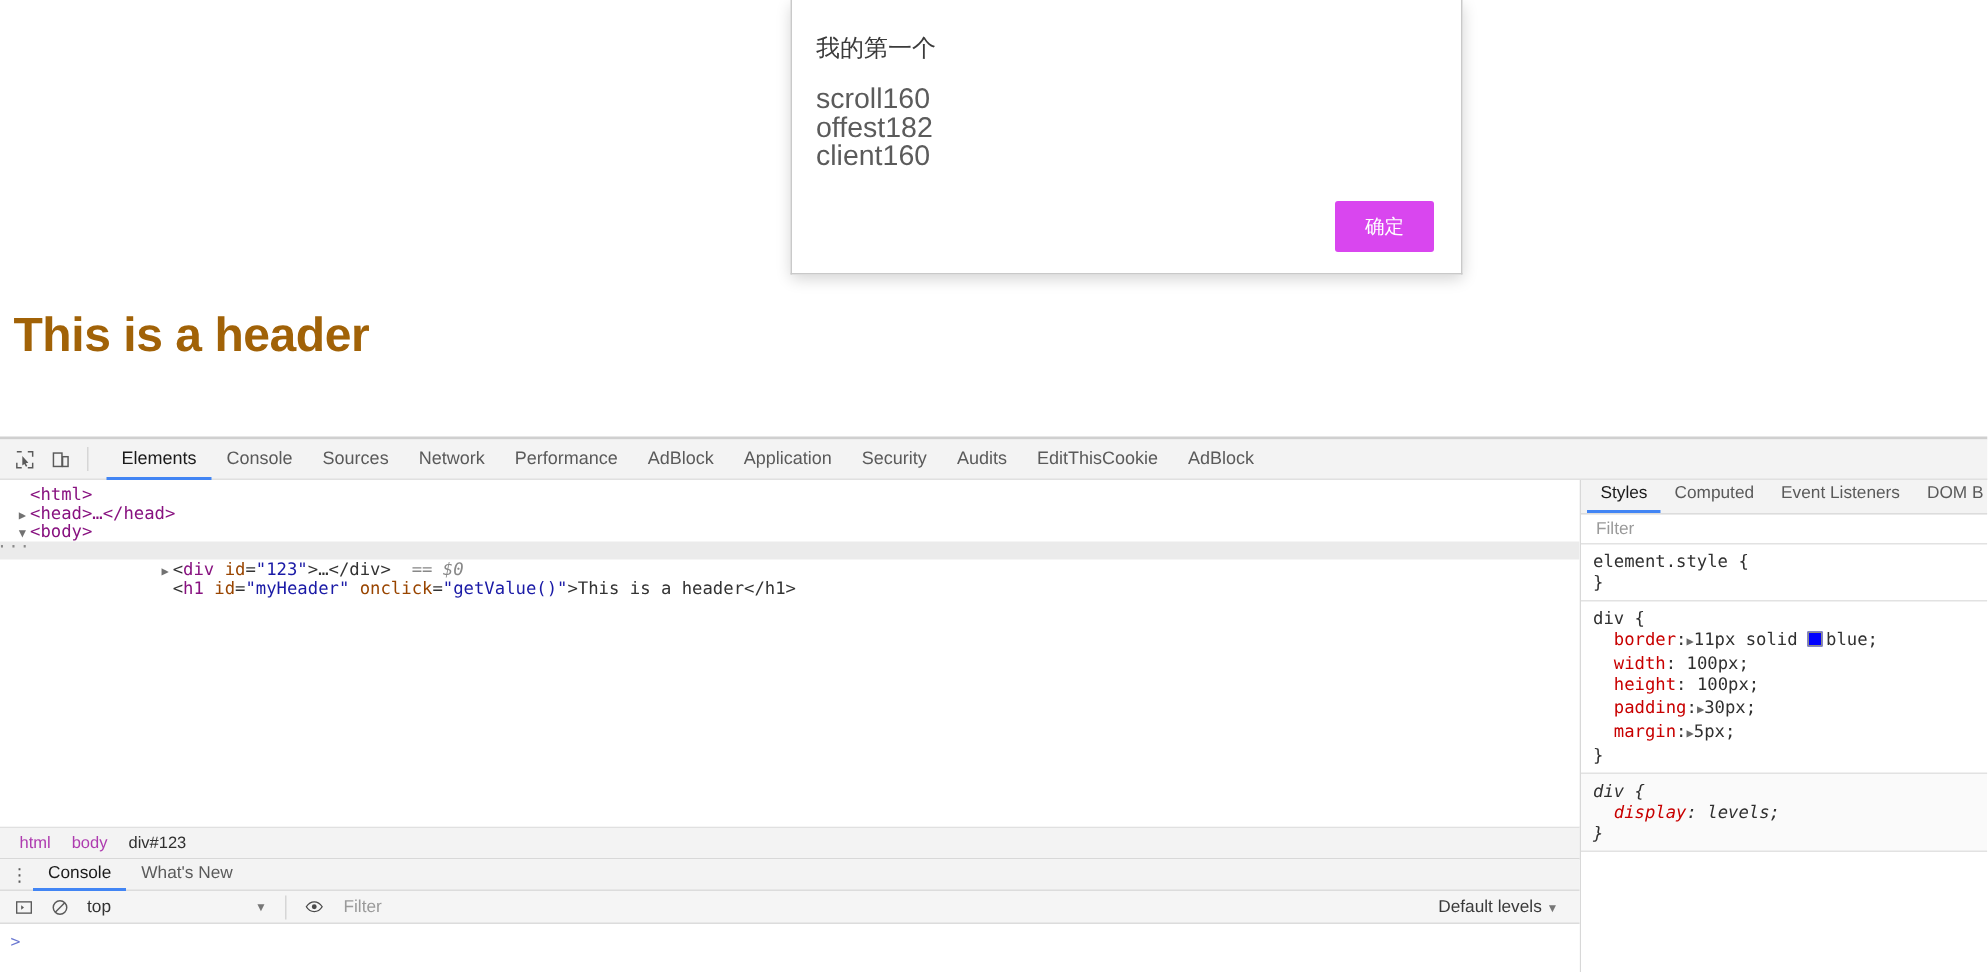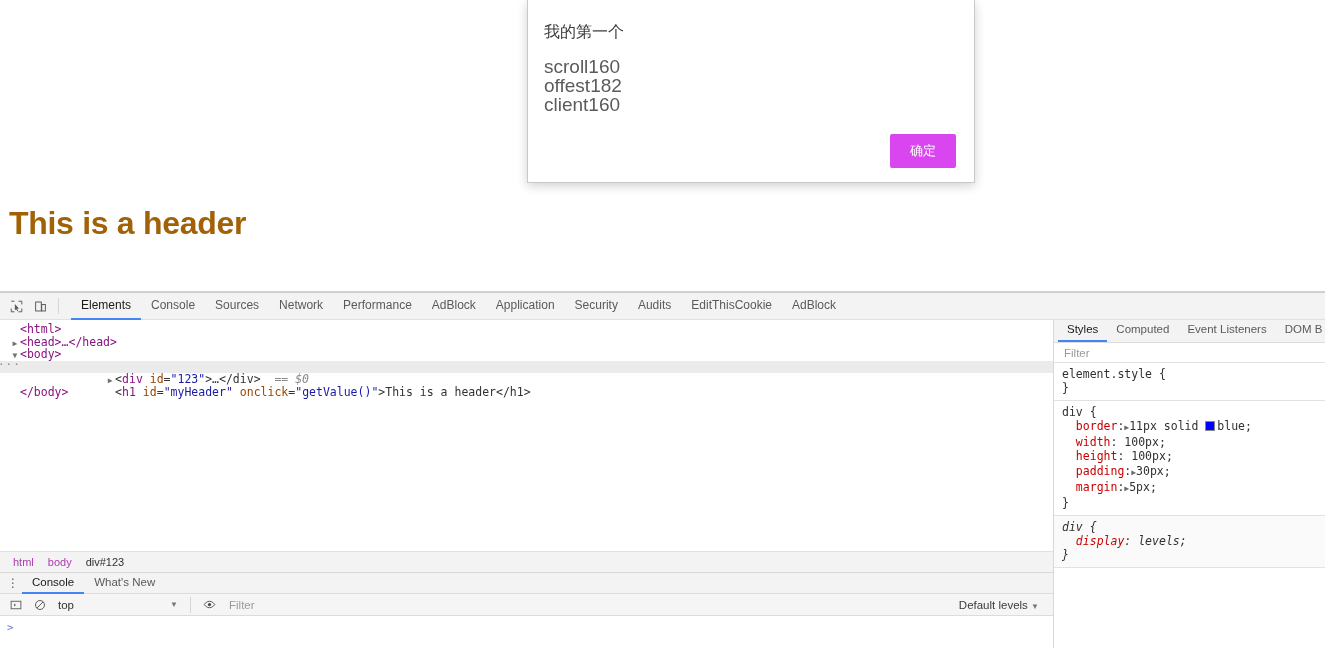--- a/index.html
+++ b/index.html
@@ -239,21 +239,20 @@
         <div class="dom-tree">
           <div class="dom-row"><span class="tw">&nbsp;</span><span class="tag">&lt;html&gt;</span></div>
           <div class="dom-row"><span class="tw">▶</span><span class="tag">&lt;head&gt;…&lt;/head&gt;</span></div>
           <div class="dom-row"><span class="tw">▼</span><span class="tag">&lt;body&gt;</span></div>
           <div class="dom-row selected" style="padding-left:22px;">
             <span class="ellip">···</span><span class="tw">▶</span><span class="punct">&lt;</span><span class="tag">div</span><span> </span><span class="attr">id</span><span class="punct">=</span><span class="val">"123"</span><span class="punct">&gt;…&lt;/div&gt;</span><span>  </span><span class="dollar">== $0</span>
           </div>
           <div class="dom-row" style="padding-left:32px;">
             <span class="punct">&lt;</span><span class="tag">h1</span><span> </span><span class="attr">id</span><span class="punct">=</span><span class="val">"myHeader"</span><span> </span><span class="attr">onclick</span><span class="punct">=</span><span class="val">"getValue()"</span><span class="punct">&gt;This is a header&lt;/h1&gt;</span>
           </div>
-          <div class="dom-row" style="padding-left:20px;"><span class="tag">&lt;/body&gt;</span></div>
         </div>
 
         <div class="breadcrumb">
           <span class="crumb">html</span>
           <span class="crumb">body</span>
           <span class="crumb last">div#123</span>
         </div>
 
         <div class="drawer">
           <div class="drawer-tabs">

